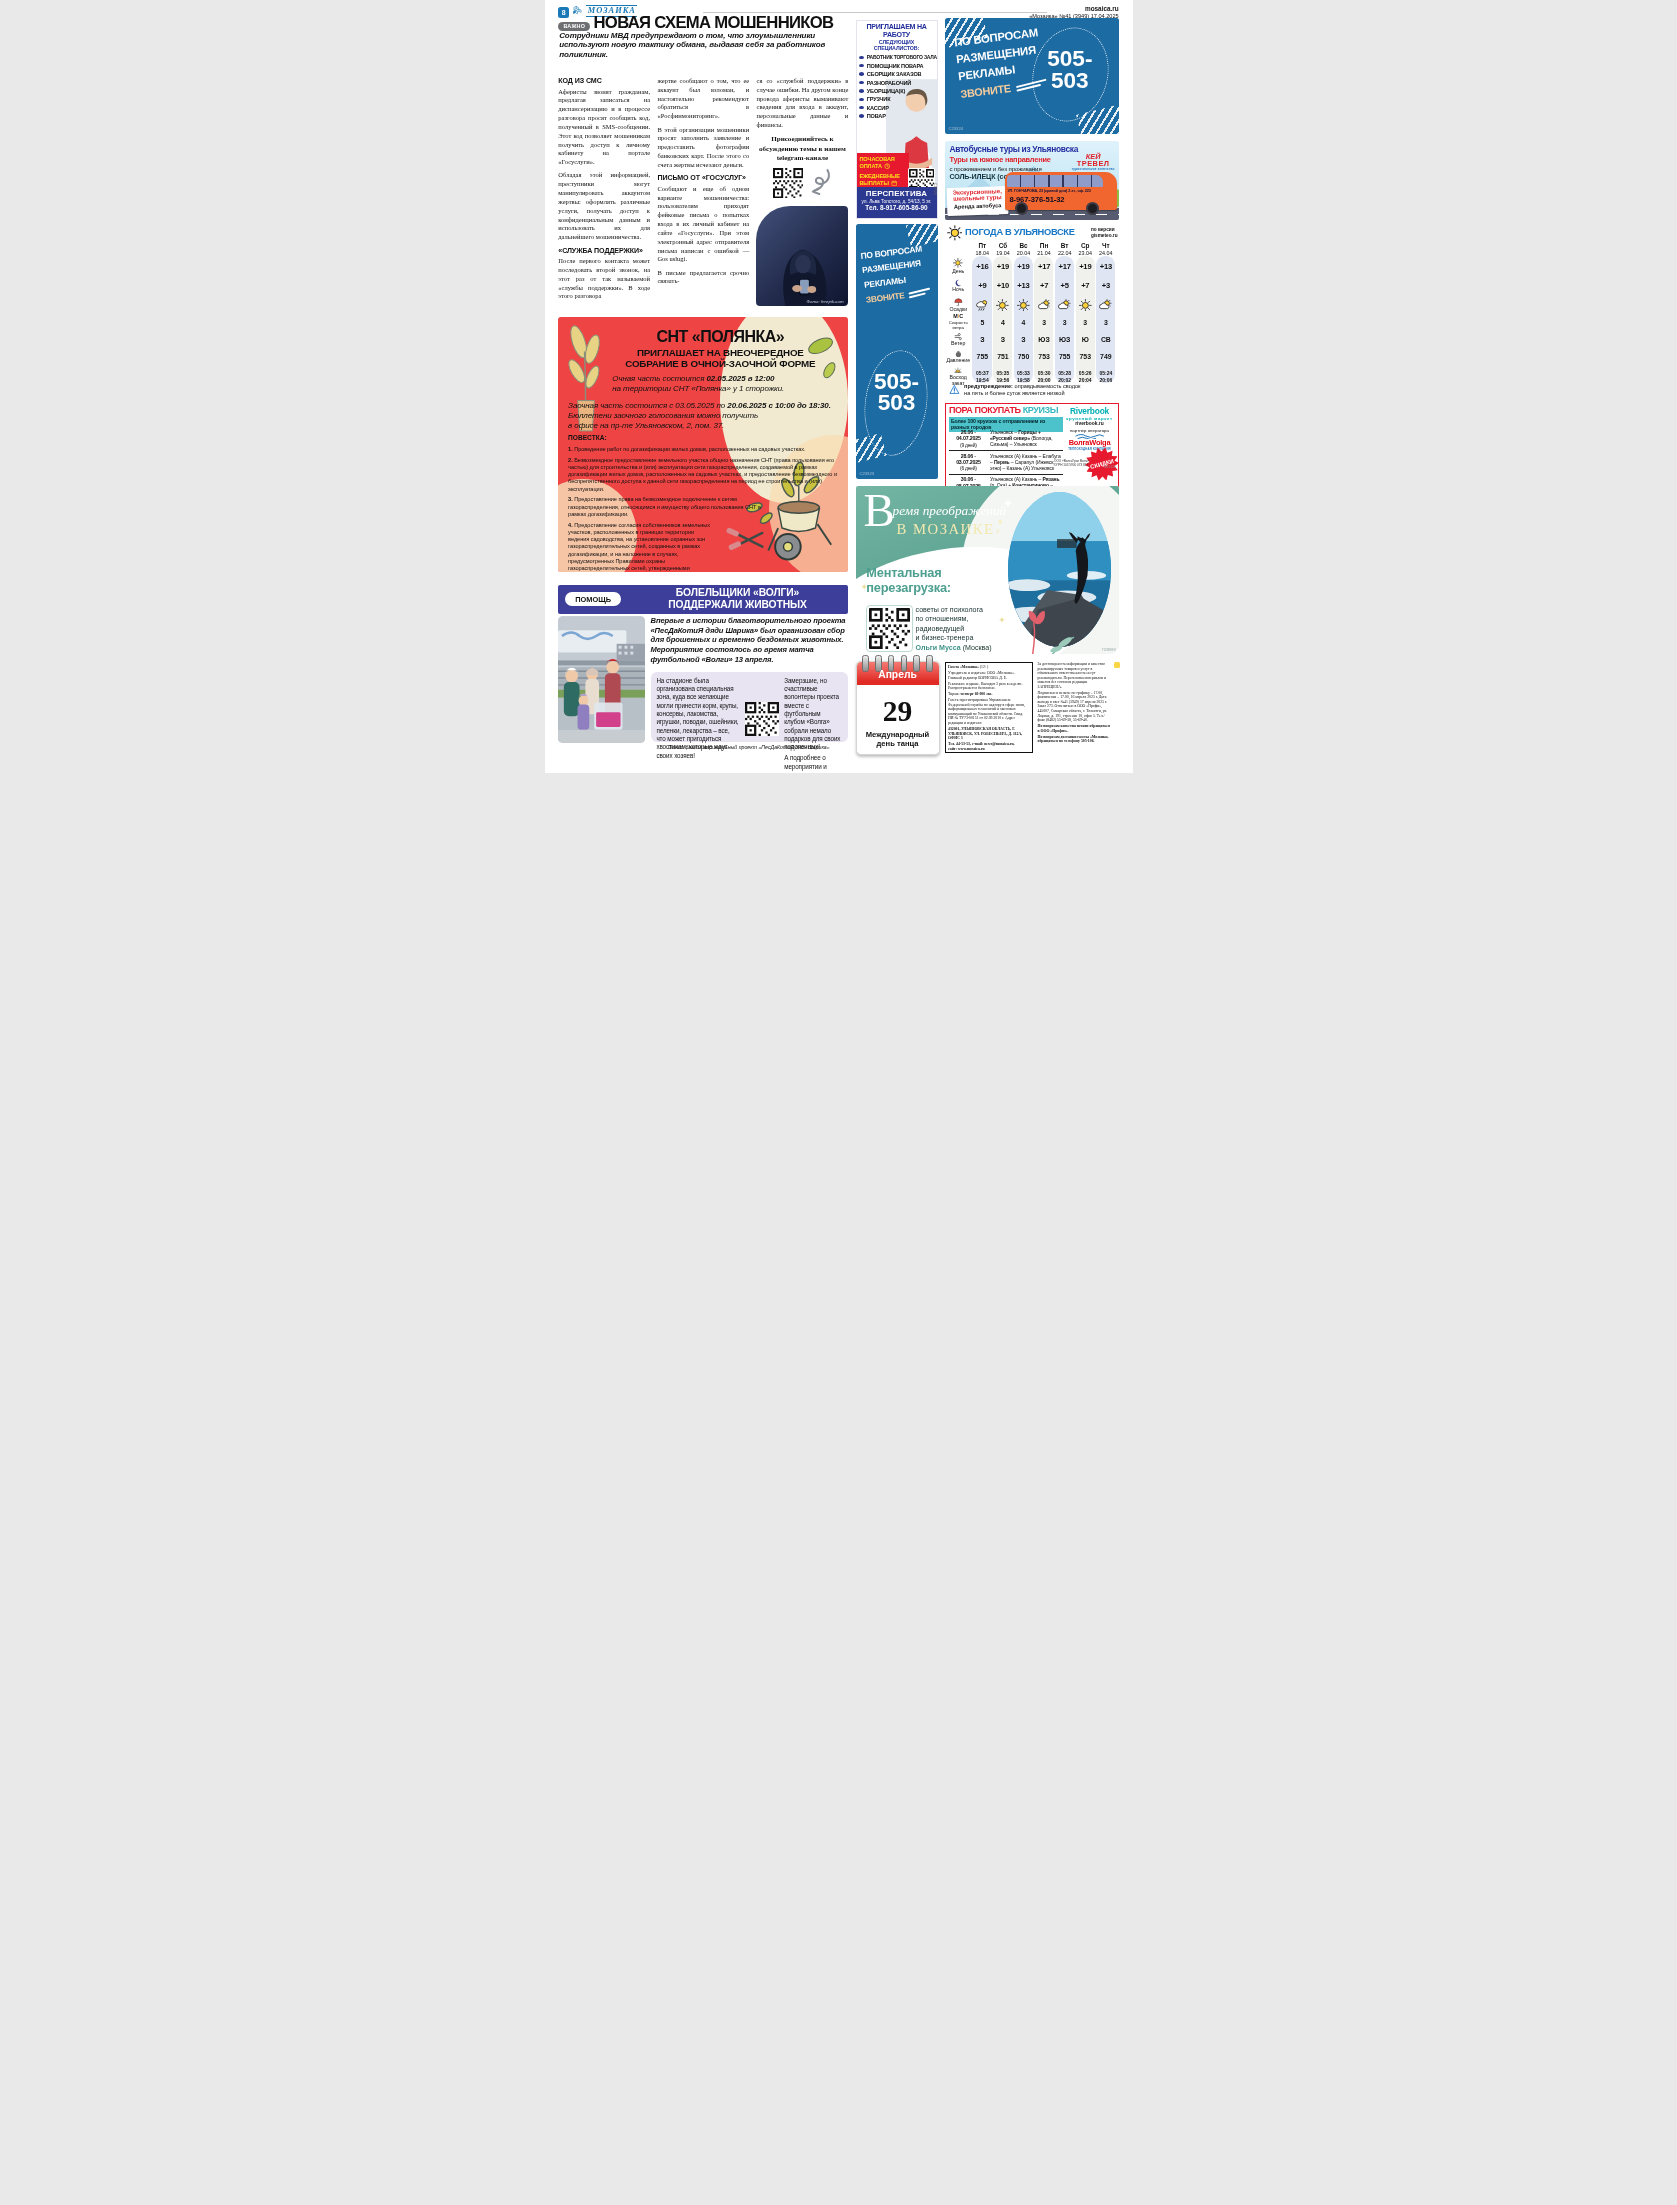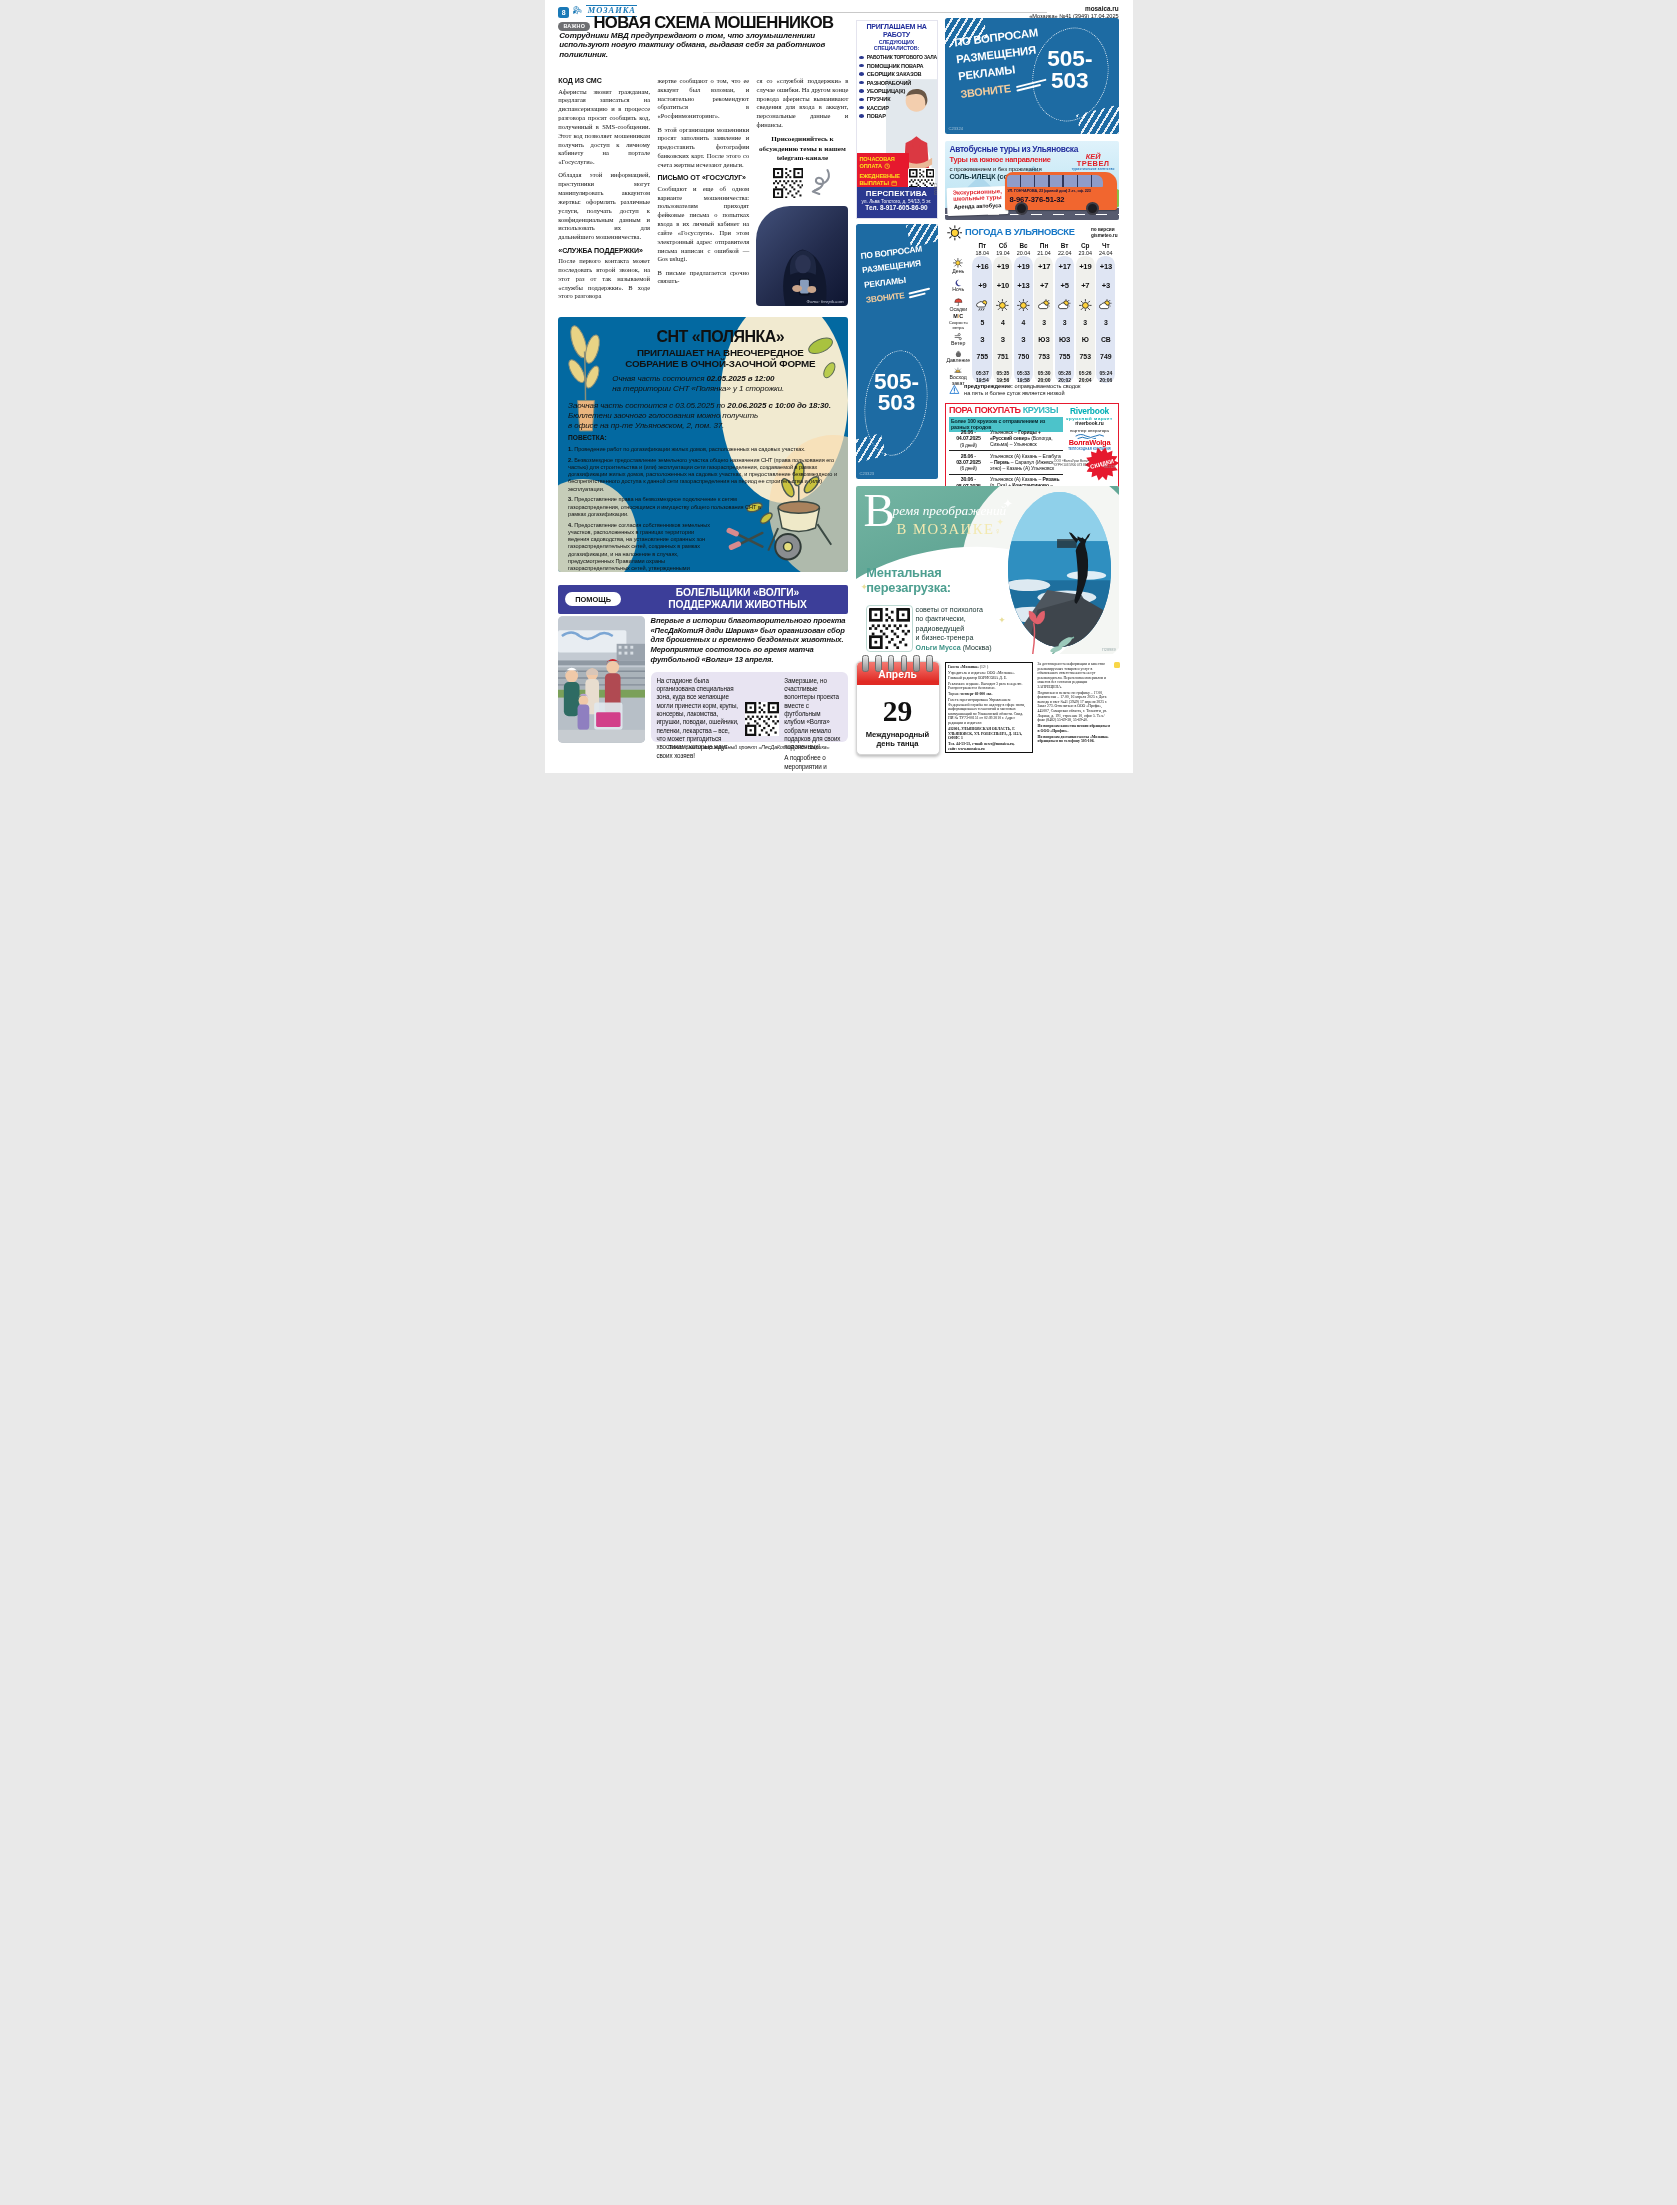--- a/index.html
+++ b/index.html
@@ -33,21 +33,21 @@
   .fcol h4.first{margin-top:0;}
   .fcol p{margin:0 0 4.4px;}
   .join{font-weight:700;text-align:center;font-size:7.1px;margin:4.9px 1px 3.9px;}
   .qrrow{display:flex;align-items:flex-start;gap:3.9px;justify-content:center;}
   .qr{background:#fff;}
   .fphoto{left:211px;top:206px;width:92px;height:100px;border-radius:34px 3.9px 3.9px 3.9px;
           overflow:hidden;background:linear-gradient(135deg,#42507a 0%,#232c4d 55%,#0e1530 100%);}
   .fcredit{position:absolute;bottom:2px;right:3.9px;color:#c9cedd;font-size:4.4px;font-style:italic;}
 
   
-  .snt{left:13.8px;top:317px;width:290px;height:255px;background:#0369a1;border-radius:2.9px;overflow:hidden;}
+  .snt{left:13.8px;top:317px;width:290px;height:255px;background:#ef4444;border-radius:2.9px;overflow:hidden;}
   .blob{position:absolute;border-radius:50%;}
   .snt-title{position:absolute;left:59px;top:10.8px;width:206px;text-align:center;
              font-size:16px;font-weight:800;letter-spacing:-0.5px;}
   .snt-sub{position:absolute;left:54px;top:31px;width:216px;text-align:center;font-size:9.8px;
            font-weight:700;letter-spacing:-0.2px;line-height:1.12;}
   .snt-it{font-style:italic;letter-spacing:-0.1px;}
   .snt-o{position:absolute;left:54px;top:57px;width:216px;font-size:8px;line-height:1.25;}
   .snt-z{position:absolute;left:9.8px;top:84px;width:275px;font-size:8px;line-height:1.25;}
   .povestka{position:absolute;left:9.8px;top:117px;font-size:6.6px;font-weight:800;}
   .agenda{position:absolute;left:9.8px;top:129px;width:273px;font-size:5.6px;line-height:1.3;letter-spacing:-0.05px;}
@@ -982,21 +982,21 @@
     <span class="spark" style="right:113px;bottom:29.5px;color:#e9df9a;">✦</span>
     <div class="mzh">
       <div>Ментальная</div>
       <div>перезагрузка:</div>
     </div>
     <svg class="mzqr" width="41" height="41" viewBox="0 0 84 84">
         <use href="#i-qr"></use>
       </svg>
     <div class="mzd">
       <div>советы от психолога</div>
-      <div>по фактически,</div>
+      <div>по отношениям,</div>
       <div>радиоведущей</div>
       <div>и бизнес-тренера</div>
       <div><span class="nm">Ольги Мусса</span><span> (Москва)</span></div>
     </div>
     <svg class="abs" style="left:162px;bottom:0;" width="59" height="59" viewBox="0 0 120 120">
       <path d="M30 120 q6 -40 2 -64" stroke="#e2606b" stroke-width="3" fill="none"></path>
       <path d="M32 56 q-12 -8 -10 -24 q14 2 16 16 q4 -14 16 -16 q4 16 -8 26 q-8 4 -14 -2z" fill="#e2606b"></path>
       <path d="M70 120 q30 -30 44 -34" stroke="#7fb5a4" stroke-width="3" fill="none"></path>
       <ellipse cx="96" cy="96" rx="16" ry="6" transform="rotate(-34 96 96)" fill="#9ccabb"></ellipse>
       <ellipse cx="78" cy="110" rx="13" ry="5" transform="rotate(-20 78 110)" fill="#9ccabb"></ellipse>

